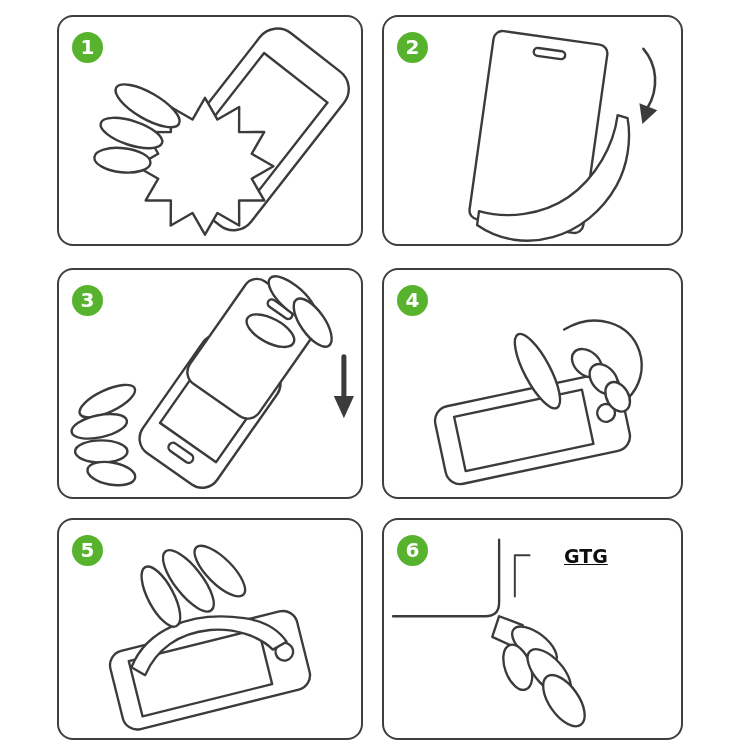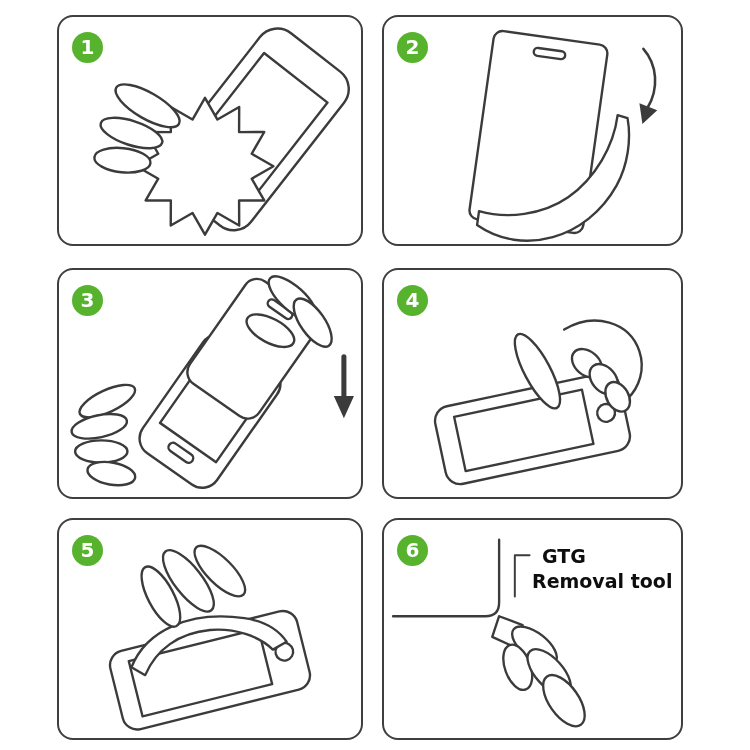--- a/index.html
+++ b/index.html
@@ -43,21 +43,21 @@
     position: absolute;
     left: 148px;
     top: 24px;
     font-weight: bold;
     font-size: 19px;
     color: #0e0e0e;
     line-height: 1.3;
     z-index: 2;
     white-space: nowrap;
   }
-  .tool-label .line1 { margin-left: 10px; }
+  .tool-label .line1 { margin-left: 32px; text-decoration: underline; }
 </style>
 </head>
 <body>
 
 <div class="sheet">
 
   <section class="panel" style="left:57px; top:15px; width:306px; height:231px">
     <div class="badge">1</div>
     <svg viewBox="0 0 300 225">
       <g fill="#ffffff" stroke="#3b3b3b" stroke-width="2.4" stroke-linejoin="round" stroke-linecap="round">
@@ -159,21 +159,20 @@
           <ellipse cx="100" cy="78" rx="34" ry="13" transform="rotate(62 100 78)"></ellipse>
         </g>
       </g>
     </svg>
   </section>
 
   <section class="panel" style="left:382px; top:518px; width:301px; height:222px">
     <div class="badge">6</div>
     <div class="tool-label">
       <div class="line1">GTG</div>
-      <div class="line2">Removal tool</div>
     </div>
     <svg viewBox="0 0 300 222">
       <g fill="#ffffff" stroke="#3b3b3b" stroke-width="2.4" stroke-linejoin="round" stroke-linecap="round">
         <path fill="none" d="M8,98 L102,98 Q116,98 116,84 L116,20"></path>
         <path fill="none" stroke-width="2" d="M147,36 L132,36 L132,78"></path>
         <polygon points="116,98 140,107 133,130 109,119"></polygon>
         <g>
           <ellipse cx="152" cy="128" rx="27" ry="13" transform="rotate(38 152 128)"></ellipse>
           <ellipse cx="135" cy="150" rx="24" ry="13" transform="rotate(70 135 150)"></ellipse>
           <ellipse cx="167" cy="155" rx="29" ry="14" transform="rotate(48 167 155)"></ellipse>

